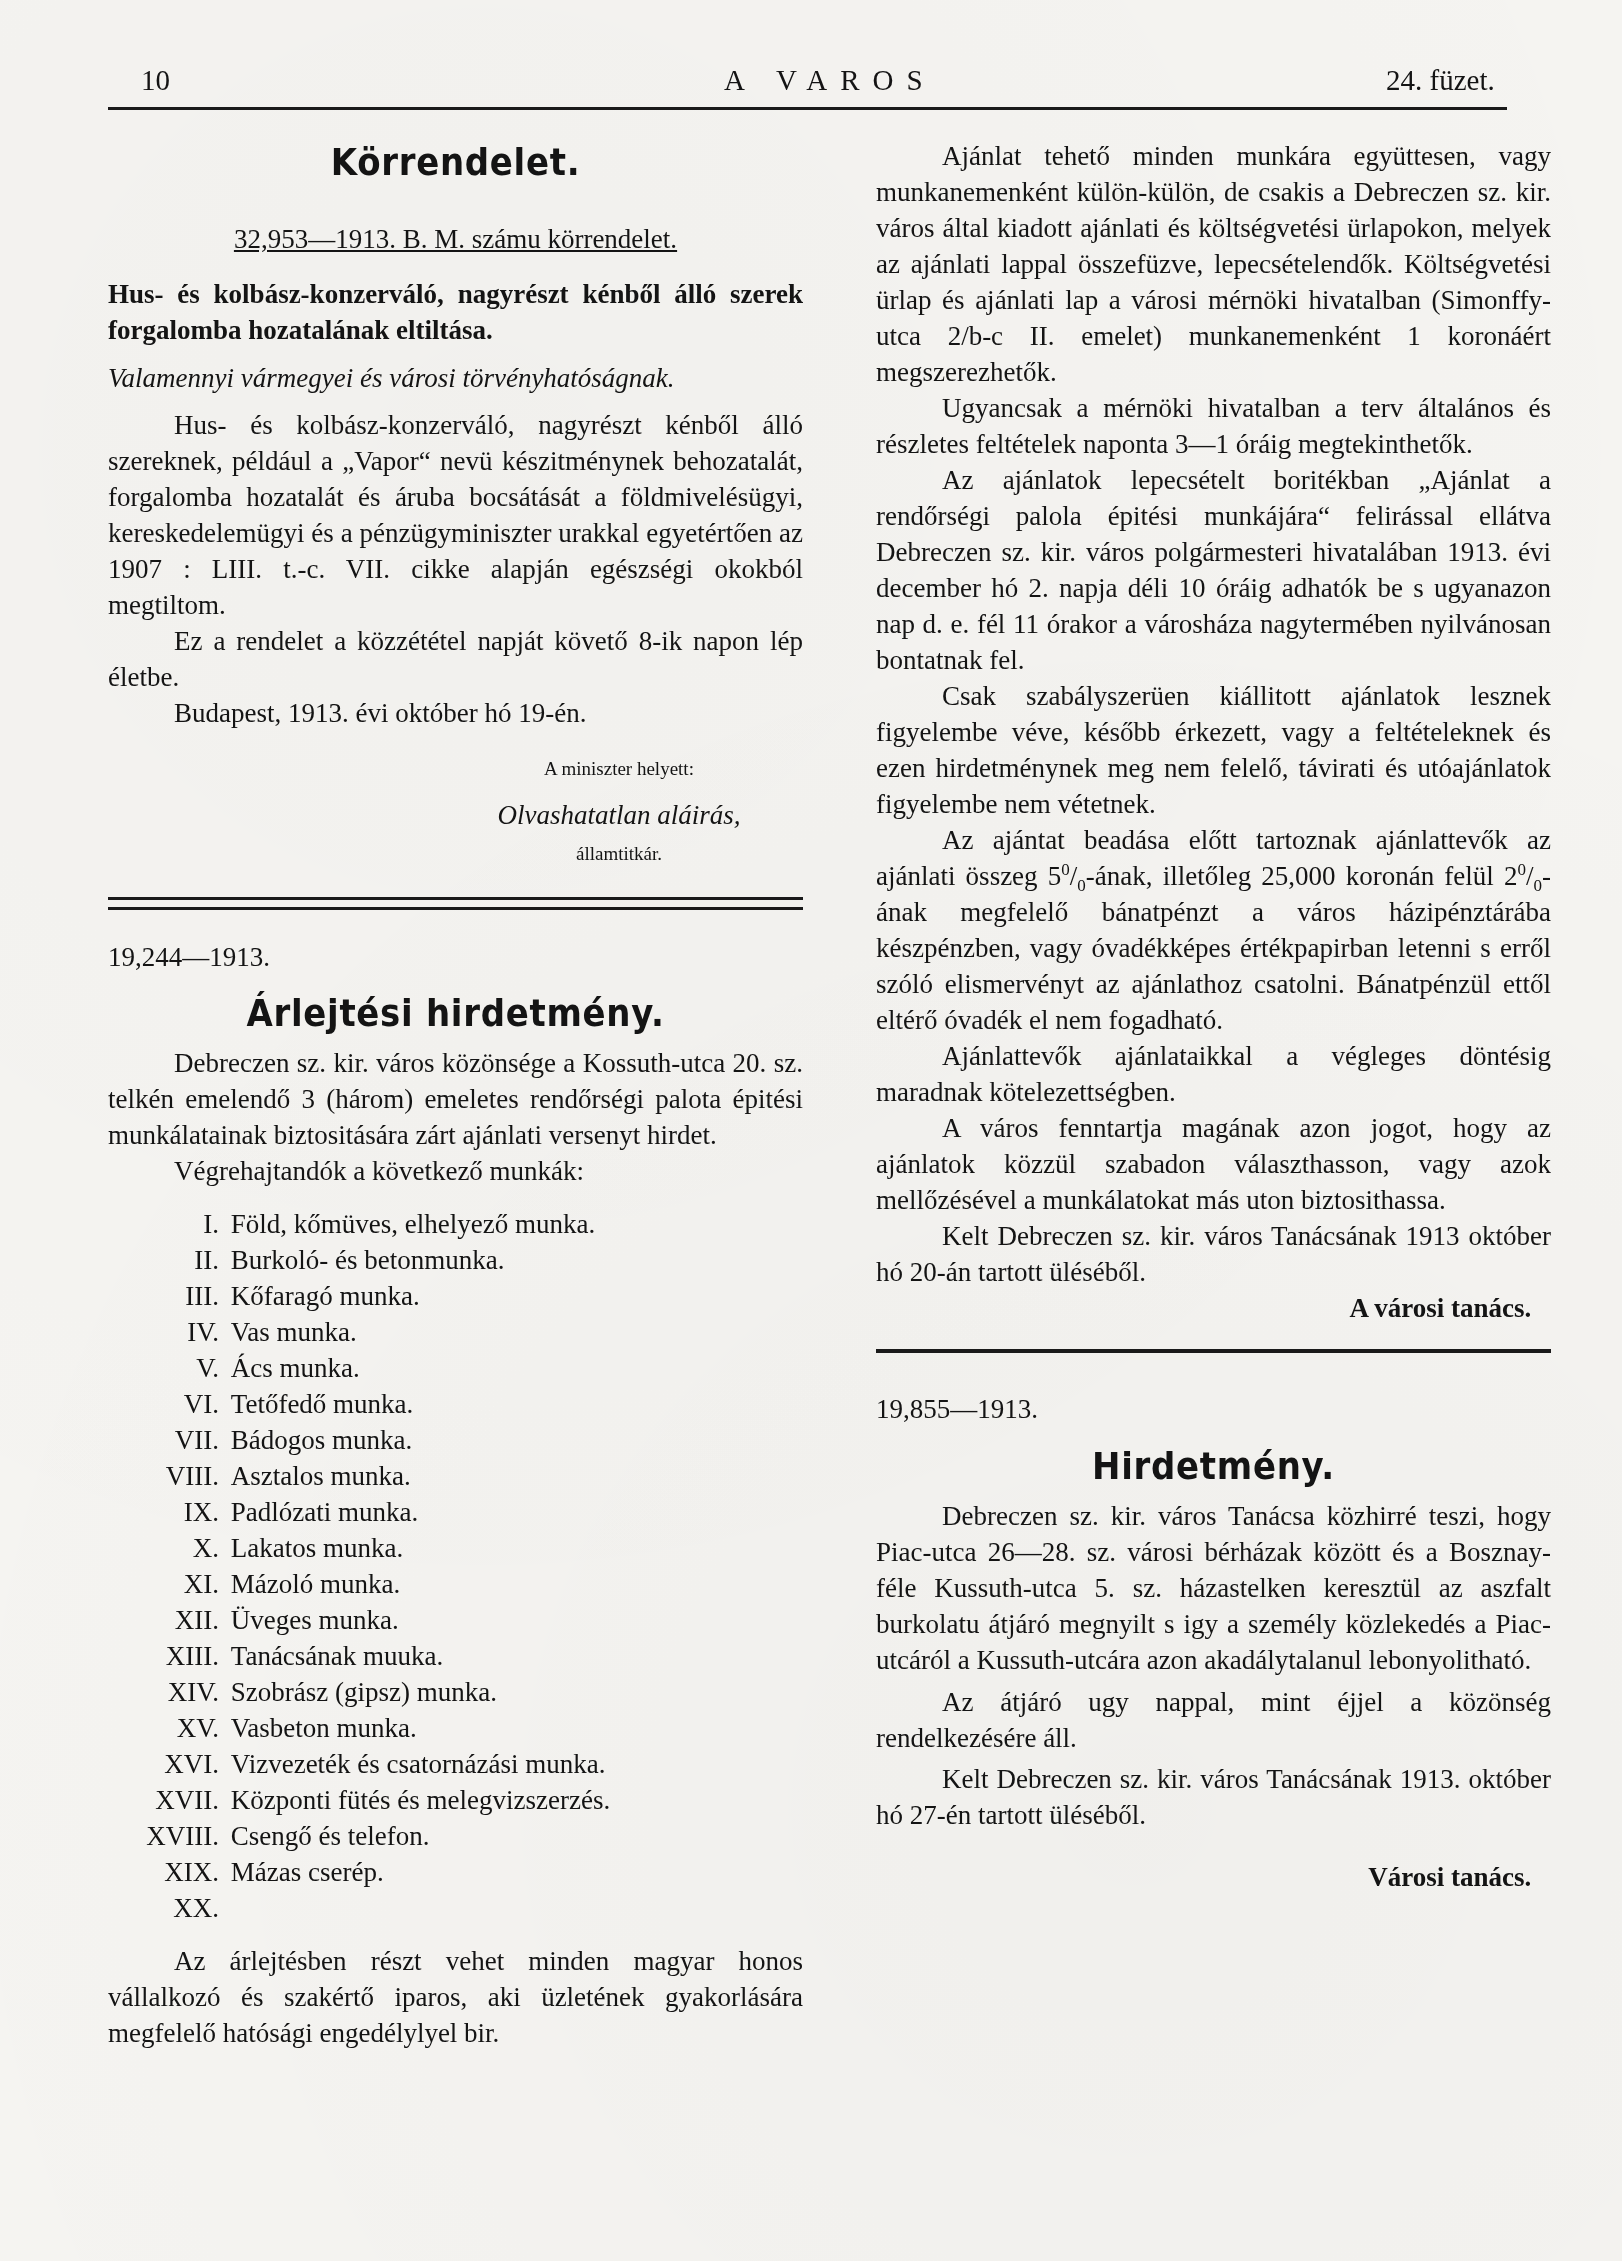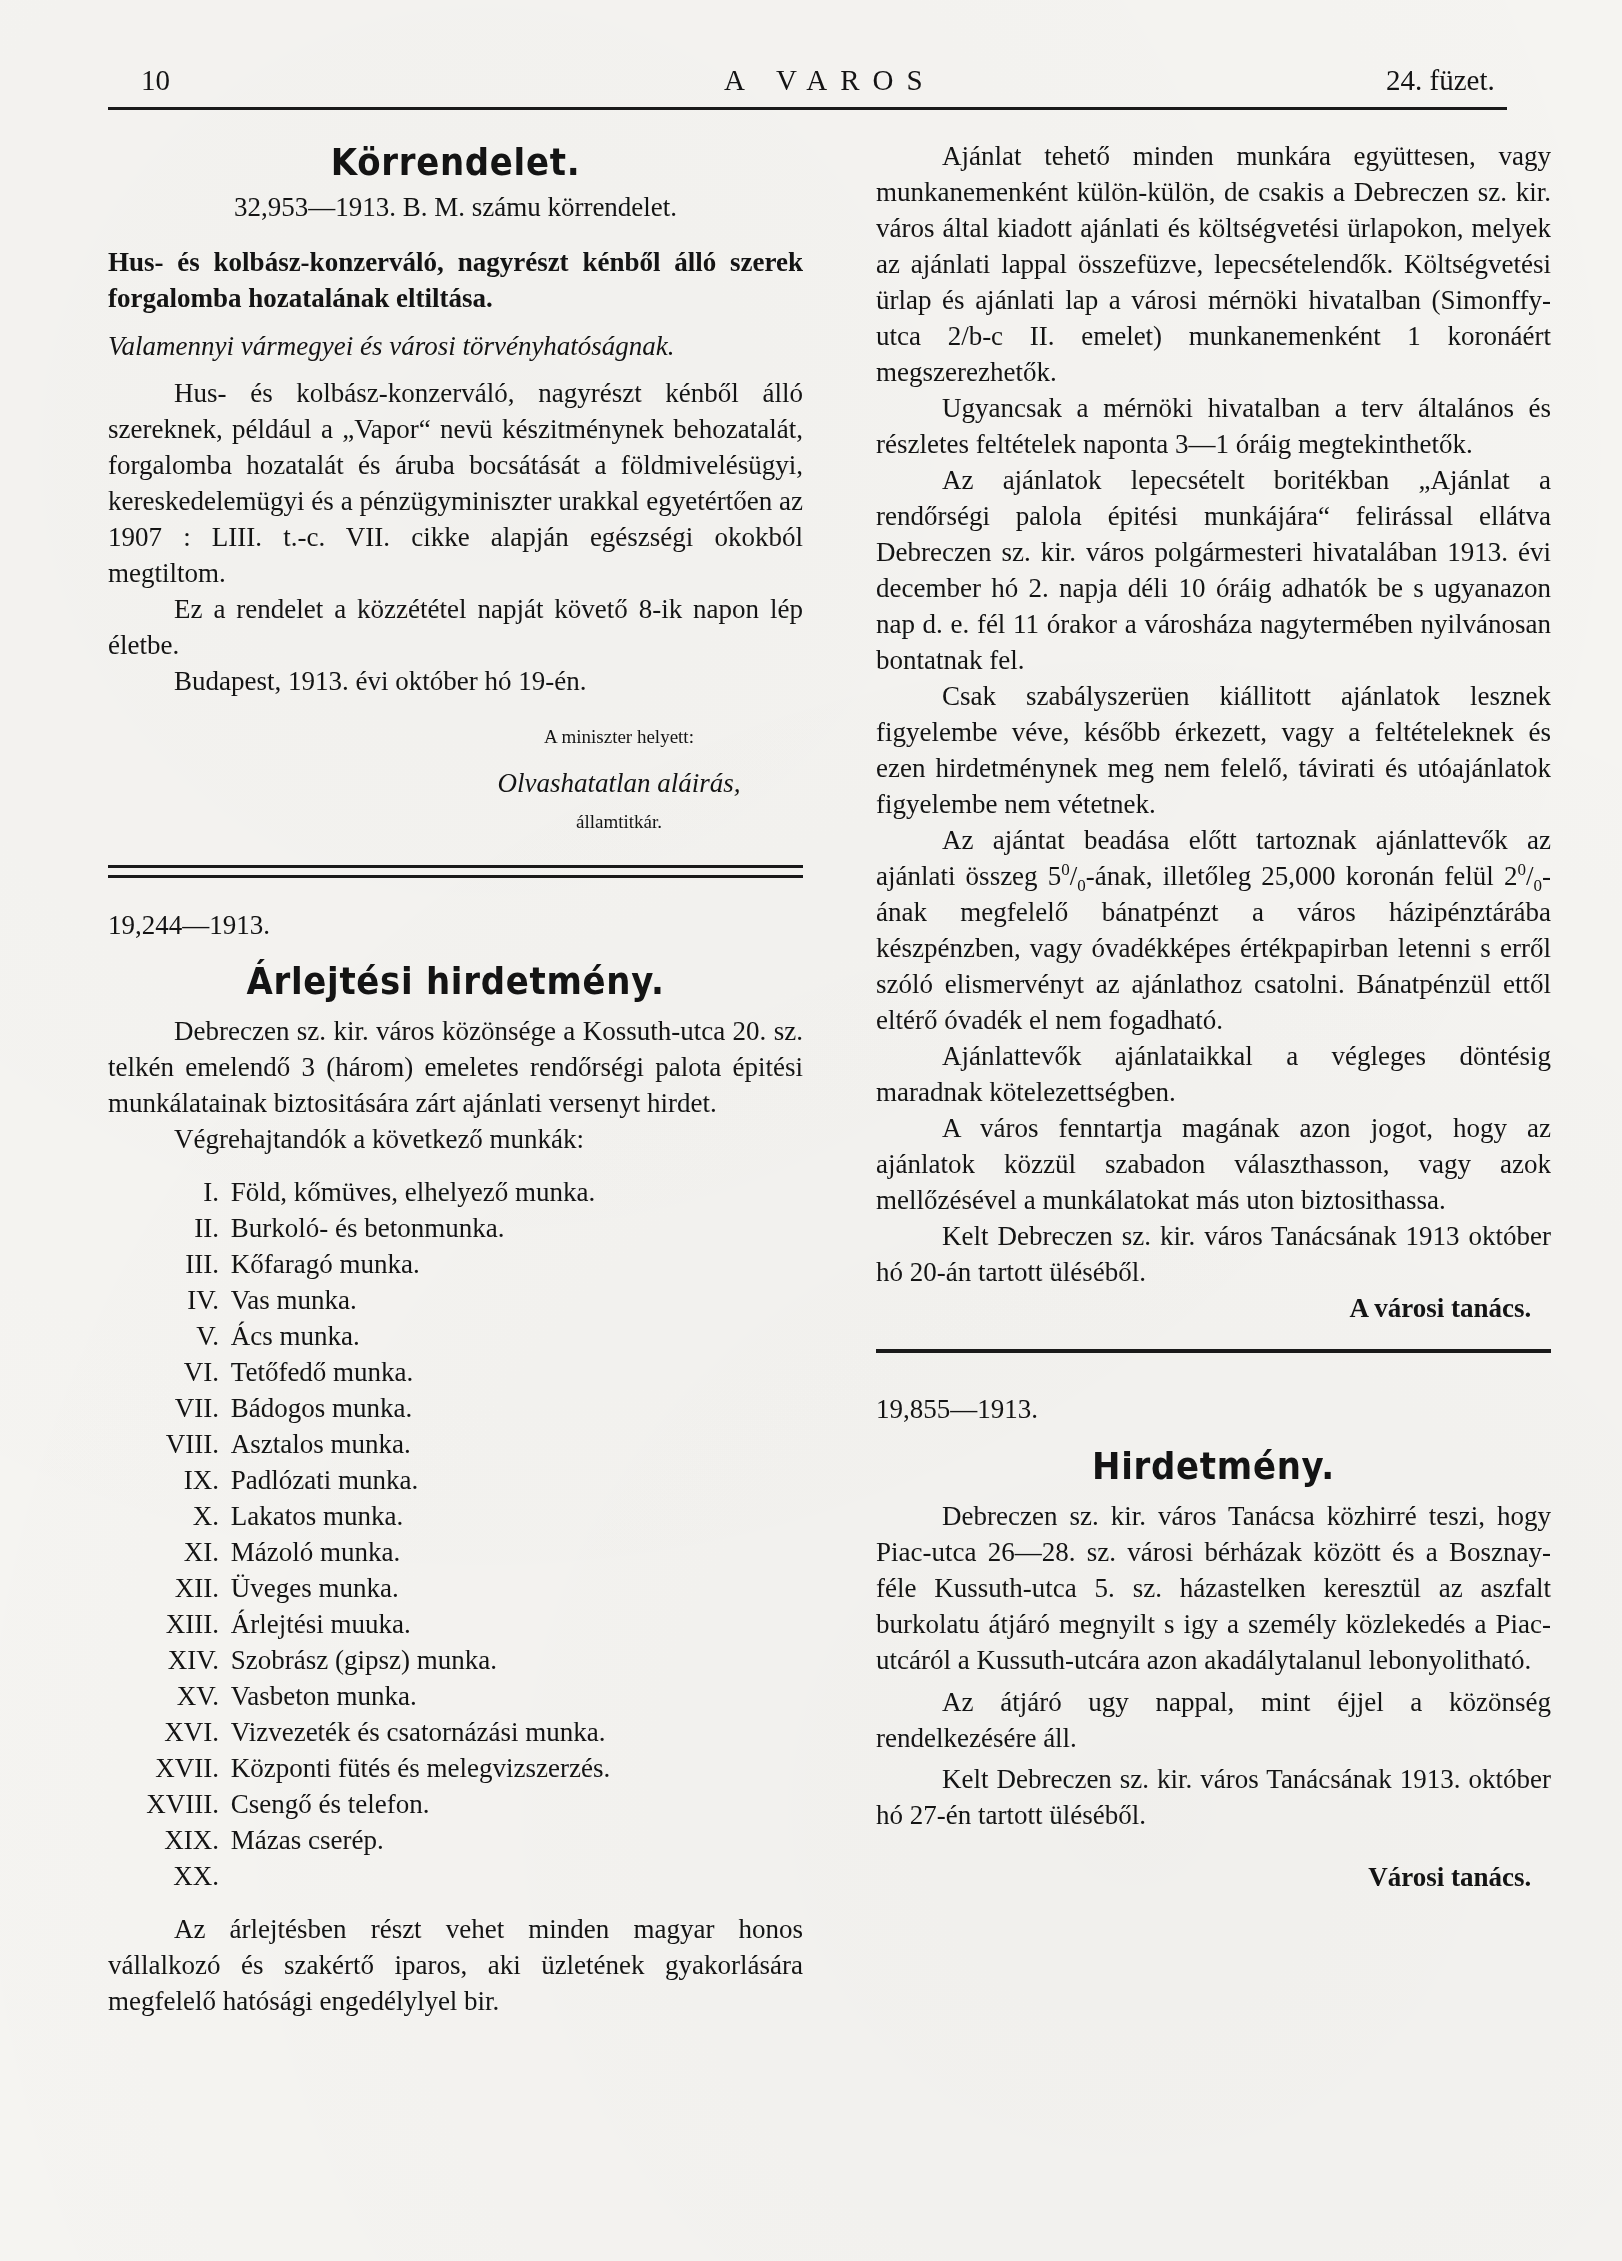--- a/index.html
+++ b/index.html
@@ -42,21 +42,21 @@
 <div class="page">
 
   <div class="hdr hdr-num">10</div>
   <div class="hdr hdr-title">A VAROS</div>
   <div class="hdr hdr-issue">24. füzet.</div>
   <div class="top-rule"></div>
 
   <div class="col col-left">
     <section>
       <p class="title" style="margin-top:16.4px;">Körrendelet.</p>
-      <p class="center" style="margin-top:9px;">32,953—1913. B. M. számu körrendelet.</p>
+      <p class="center" style="margin-top:41px;text-decoration:underline;">32,953—1913. B. M. számu körrendelet.</p>
       <p class="bold" style="margin-top:18.4px;">Hus- és kolbász-konzerváló, nagyrészt kénből álló szerek forgalomba hozatalának eltiltása.</p>
       <p class="ital" style="margin-top:11.8px;">Valamennyi vármegyei és városi törvényhatóságnak.</p>
       <p class="ind" style="margin-top:11.8px;">Hus- és kolbász-konzerváló, nagyrészt kénből álló szereknek, például a „Vapor“ nevü készitménynek behozatalát, forgalomba hozatalát és áruba bocsátását a földmivelésügyi, kereskedelemügyi és a pénzügyminiszter urakkal egyetértően az 1907 : LIII. t.-c. VII. cikke alapján egészségi okokból megtiltom.</p>
       <p class="ind">Ez a rendelet a közzététel napját követő 8-ik napon lép életbe.</p>
       <p class="ind">Budapest, 1913. évi október hó 19-én.</p>
       <div style="margin-top:19.7px;padding-left:367px;text-align:center;width:288px;">
         <p class="small">A miniszter helyett:</p>
         <p class="ital" style="margin-top:9.8px;">Olvashatatlan aláirás,</p>
         <p class="small" style="margin-top:3.3px;">államtitkár.</p>
       </div>
@@ -112,21 +112,21 @@
         <li>
             <span class="num">XI.</span>
             <span class="txt">Mázoló munka.</span>
           </li>
         <li>
             <span class="num">XII.</span>
             <span class="txt">Üveges munka.</span>
           </li>
         <li>
             <span class="num">XIII.</span>
-            <span class="txt">Árlejtési muuka.</span>
+            <span class="txt">Tanácsának muuka.</span>
           </li>
         <li>
             <span class="num">XIV.</span>
             <span class="txt">Szobrász (gipsz) munka.</span>
           </li>
         <li>
             <span class="num">XV.</span>
             <span class="txt">Vasbeton munka.</span>
           </li>
         <li>

